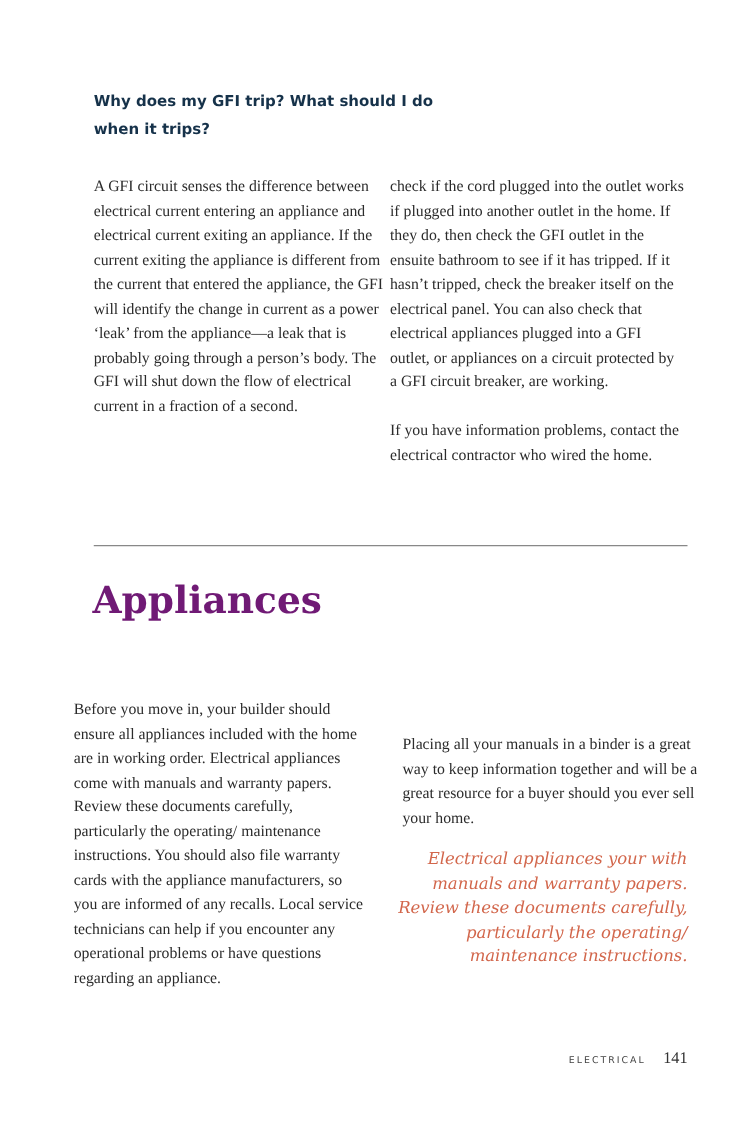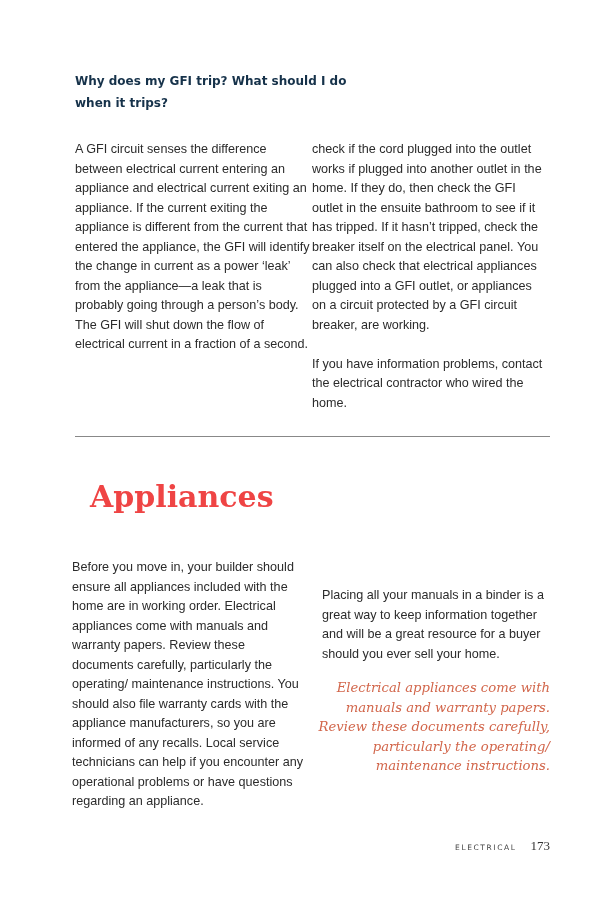--- a/index.html
+++ b/index.html
@@ -5,37 +5,37 @@
     html, body { margin: 0; padding: 0; background: #ffffff; }
     body { width: 600px; height: 900px; position: relative; overflow: hidden; }
     .page { position: absolute; inset: 0; }
     .heading-gfi {
       position: absolute; left: 75px; top: 70px; width: 300px;
       font-family: "DejaVu Sans", sans-serif; font-weight: bold;
       font-size: 12px; line-height: 22px; color: #16324a; margin: 0;
     }
     .col {
       position: absolute; width: 236px;
-      font-family: Liberation Sans, sans-serif; font-size: 12.6px;
+      font-family: Liberation Serif, serif; font-size: 12.6px;
       line-height: 19.5px; color: #2b2b2b;
     }
     .col p { margin: 0 0 19.5px 0; }
     .col p:last-child { margin-bottom: 0; }
     .col-l1 { left: 75px; top: 140px; }
     .col-r1 { left: 312px; top: 140px; }
     .rule {
       position: absolute; left: 75px; top: 436px; width: 475px;
       height: 0; border-top: 1px solid #888888;
     }
     .heading-appliances {
-      position: absolute; left: 74px; top: 461px; margin: 16px;
+      position: absolute; left: 74px; top: 461px; margin: 0;
       font-family: "DejaVu Serif", serif; font-weight: bold;
-      font-size: 30px; line-height: 40px; color: #ef4444;
+      font-size: 30px; line-height: 40px; color: #701a75;
     }
-    .col-l2 { left: 72px; top: 558px; }
+    .col-l2 { left: 59px; top: 558px; }
     .col-r2 { left: 322px; top: 586px; }
     .pullquote {
       position: absolute; left: 300px; top: 678px; width: 250px;
       text-align: right; font-family: "DejaVu Serif", serif;
       font-style: italic; font-size: 13.2px; line-height: 19.5px;
       color: #d2664b; margin: 0;
     }
     .footer {
       position: absolute; right: 50px; top: 838px;
       display: flex; align-items: baseline; gap: 14px; margin-left: 25px;
@@ -69,20 +69,20 @@
   <h1 class="heading-appliances">Appliances</h1>
 
   <div class="col col-l2">
     <p>Before you move in, your builder should ensure all appliances included with the home are in working order. Electrical appliances come with manuals and warranty papers. Review these documents carefully, particularly the operating/ maintenance instructions. You should also file warranty cards with the appliance manufacturers, so you are informed of any recalls. Local service technicians can help if you encounter any operational problems or have questions regarding an appliance.</p>
   </div>
 
   <div class="col col-r2">
     <p>Placing all your manuals in a binder is a great way to keep information together and will be a great resource for a buyer should you ever sell your home.</p>
   </div>
 
-  <p class="pullquote">Electrical appliances come with manuals and warranty papers. Review these documents carefully, particularly the operating/ maintenance instructions.</p>
+  <p class="pullquote">Electrical appliances your with manuals and warranty papers. Review these documents carefully, particularly the operating/ maintenance instructions.</p>
 
   <div class="footer">
     <span class="footer-section">ELECTRICAL</span>
-    <span class="footer-page">173</span>
+    <span class="footer-page">141</span>
   </div>
 
 </div>
 
 </body></html>

